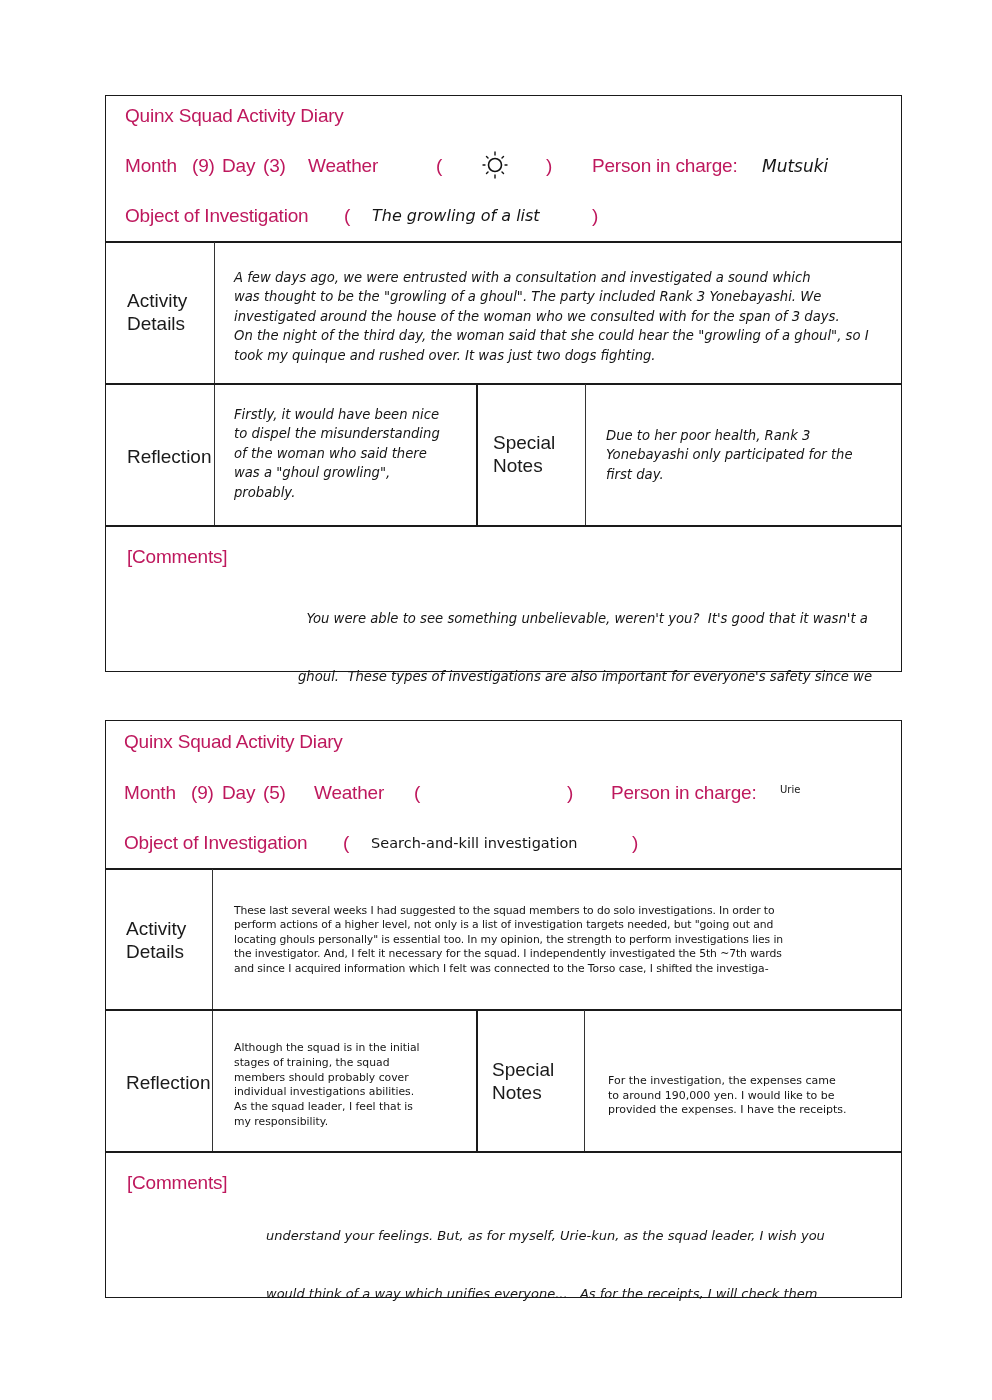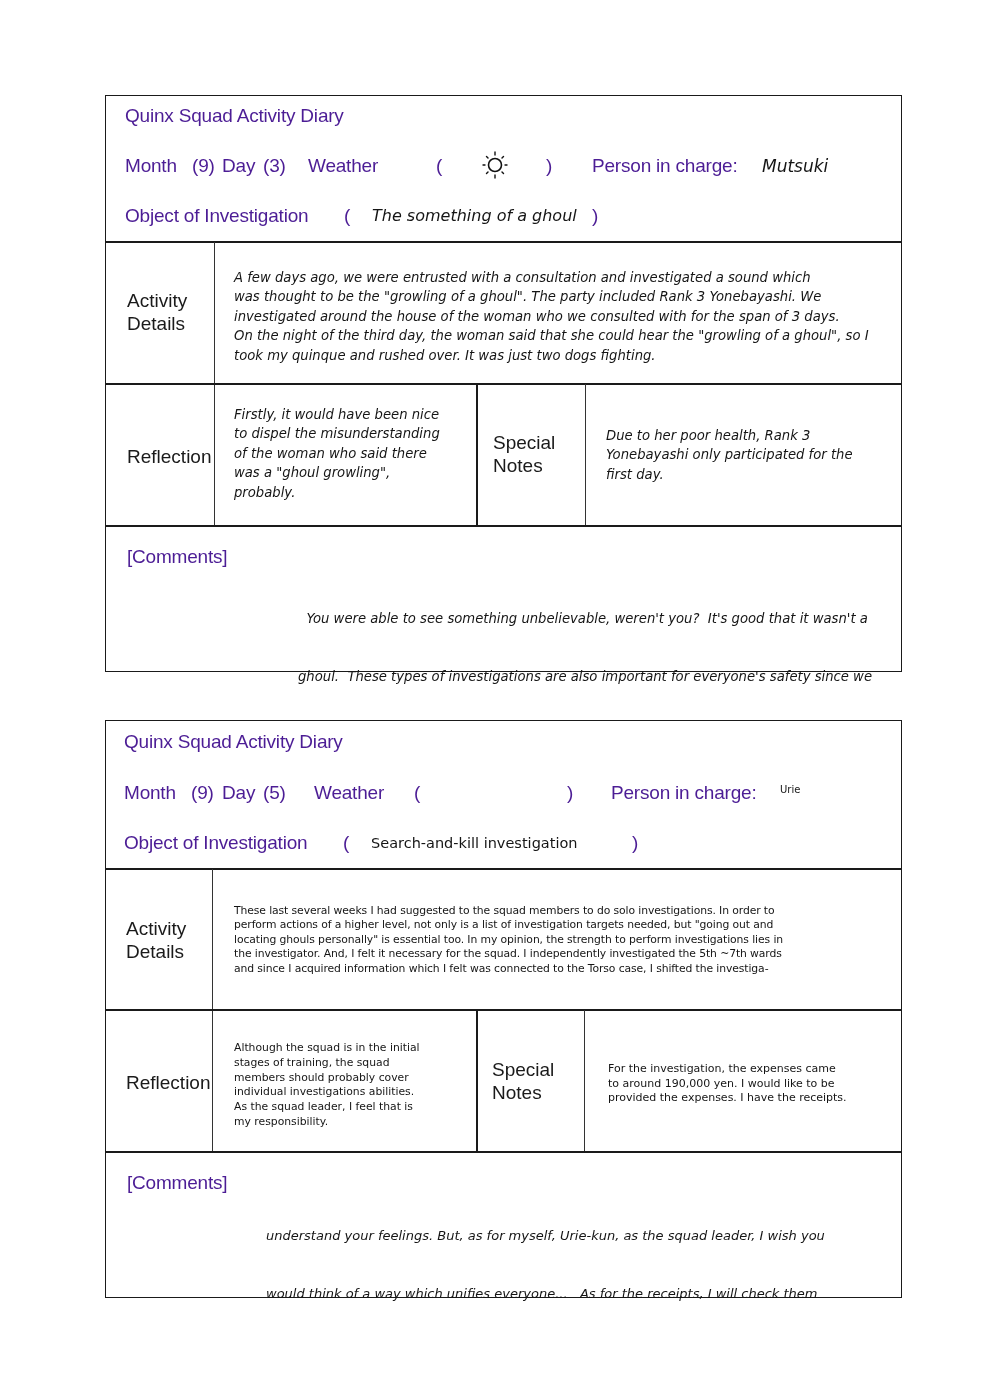--- a/index.html
+++ b/index.html
@@ -34,21 +34,21 @@
     }
     .vline {
       position: absolute;
       width: 0;
       border-left: 1.5px solid #333;
     }
 
     .print {
       font-family: "Liberation Sans", sans-serif;
       font-size: 19px;
-      color: #4c1d95;
+      color: #be185d;
       letter-spacing: -0.2px;
       position: absolute;
       white-space: nowrap;
     }
     .hand {
       font-family: "DejaVu Sans", sans-serif;
       font-style: italic;
       color: #151515;
       position: absolute;
     }
@@ -95,21 +95,21 @@
       <line x1="23.5" y1="6.5" x2="22" y2="8"></line>
       <line x1="8" y1="22" x2="6.5" y2="23.5"></line>
     </g>
   </svg>
   <div class="print" style="left:440px; top:59px;">)</div>
   <div class="print" style="left:486px; top:59px;">Person in charge:</div>
   <div class="hand" style="left:656px; top:60px; font-size:17px;">Mutsuki</div>
 
   <div class="print" style="left:19px; top:109px;">Object of Investigation</div>
   <div class="print" style="left:238px; top:109px;">(</div>
-  <div class="hand" style="left:266px; top:110px; font-size:16px;">The something of a ghoul</div>
+  <div class="hand" style="left:266px; top:110px; font-size:16px;">The growling of a list</div>
   <div class="print" style="left:486px; top:109px;">)</div>
 
   <div class="hline" style="top:145px;"></div>
 
   <div class="vline" style="left:108px; top:146px; height:284px;"></div>
   <div class="label2" style="left:21px; top:193px;">
     <div>Activity</div>
     <div>Details</div>
   </div>
   <div class="hand" style="left:128px; top:172px; font-size:13.2px; line-height:19.4px; white-space:nowrap;">
@@ -195,21 +195,21 @@
     <div>individual investigations abilities.</div>
     <div>As the squad leader,  I feel that is</div>
     <div>my responsibility.</div>
   </div>
   <div class="vline" style="left:370px; top:289px; height:142px; border-left-width:2px; border-color:#1a1a1a;"></div>
   <div class="label2" style="left:386px; top:337px;">
     <div>Special</div>
     <div>Notes</div>
   </div>
   <div class="vline" style="left:478px; top:289px; height:142px;"></div>
-  <div class="hand2" style="left:502px; top:341px; font-size:11px; line-height:14.6px; white-space:nowrap;">
+  <div class="hand2" style="left:502px; top:353px; font-size:11px; line-height:14.6px; white-space:nowrap;">
     <div>For the investigation, the expenses came</div>
     <div>to around 190,000 yen.  I would like to be</div>
     <div>provided the expenses.  I have the receipts.</div>
   </div>
 
   <div class="hline" style="top:430px;"></div>
 
   <div class="print" style="left:21px; top:451px;">[Comments]</div>
   <div class="hand" style="left:160px; top:466px; font-size:13px; line-height:19.4px; white-space:pre;">
     <div>understand your feelings. But, as for myself, Urie-kun, as the squad leader, I wish you</div>

